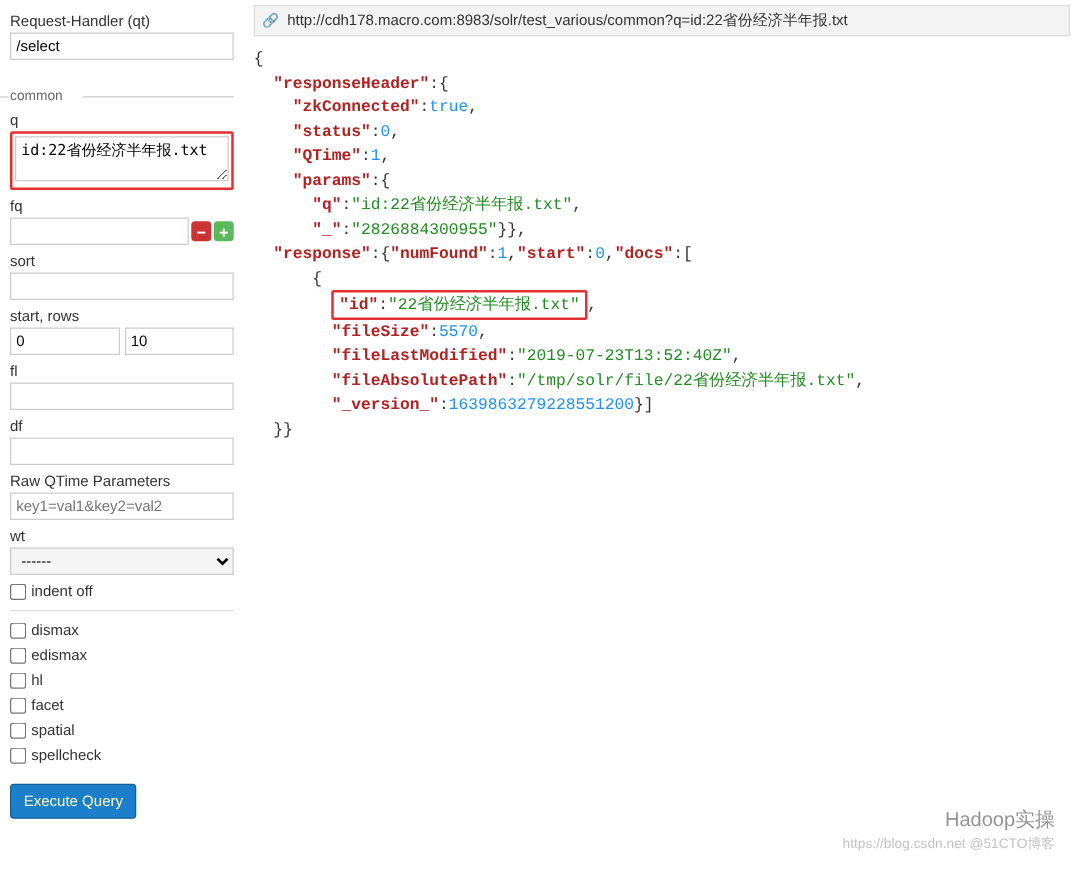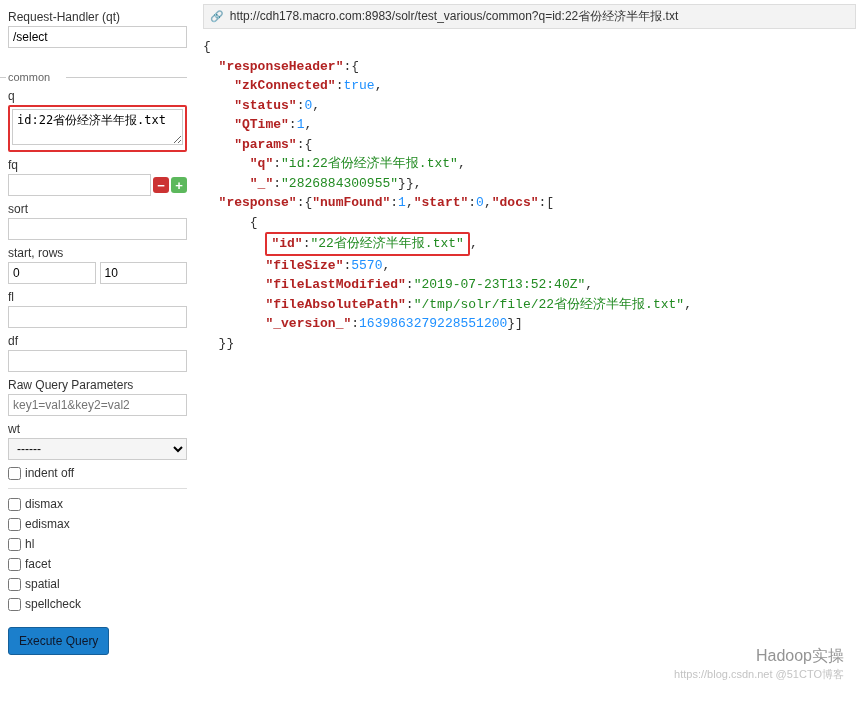--- a/index.html
+++ b/index.html
@@ -16,21 +16,21 @@
 .highlight-box { border: 2px solid #e03030; border-radius: 2px; padding: 2px; }
 .fq-row { display: flex; align-items: center; gap: 2px; }
 .fq-row .input { flex: 1; }
 .btn-icon { width: 16px; height: 16px; display: inline-flex; align-items: center; justify-content: center; border-radius: 3px; color: #fff; font-weight: bold; font-size: 13px; cursor: pointer; }
 .btn-minus { background: #cc3333; }
 .btn-plus { background: #5cb85c; }
 .two-col { display: flex; gap: 4px; }
 .two-col .input { width: 50%; }
 .select { width: 100%; height: 22px; border: 1px solid #ccc; background: #f5f5f5; font-size: 12px; padding: 0 4px; }
 .chk-row { display: flex; align-items: center; gap: 4px; margin: 6px 0; }
-.exec-btn { margin-top: 10px; background: #1b7fcc; color: #0f172a; border: 1px solid #155f99; border-radius: 3px; padding: 6px 10px; font-size: 12px; cursor: pointer; }
+.exec-btn { margin-top: 10px; background: #1b7fcc; color: #fef9c3; border: 1px solid #155f99; border-radius: 3px; padding: 6px 10px; font-size: 12px; cursor: pointer; }
 .url-bar { background: #f3f3f3; border: 1px solid #ddd; padding: 3px 6px; font-size: 12px; color: #333; display: flex; align-items: center; gap: 6px; margin-bottom: 8px; }
 .url-bar .icon { color: #888; font-size: 11px; }
 .json { font-family: "Courier New", monospace; font-size: 13px; line-height: 1.5; white-space: pre; color: #333; position: relative; }
 .k { color: #b22222; font-weight: bold; } 
 .s { color: #228b22; } 
 .n { color: #1e90ff; } 
 .b { color: #1e90ff; } 
 .p { color: #333; } 
 .id-hl { border: 2px solid #e03030; border-radius: 2px; padding: 0 4px; display: inline-block; }
 .watermark { position: absolute; right: 20px; bottom: 20px; color: #888; font-size: 14px; text-align: right; opacity: 0.7; }
@@ -68,21 +68,21 @@
       <input class="input" value="0" style="">
       <input class="input" value="10" style="">
     </div>
 
     <label class="label">fl</label>
     <input class="input" value="" style="">
 
     <label class="label">df</label>
     <input class="input" value="" style="">
 
-    <label class="label">Raw Query Parameters</label>
+    <label class="label">Raw QTime Parameters</label>
     <input class="input" placeholder="key1=val1&amp;key2=val2" style="">
 
     <label class="label">wt</label>
     <select class="select">
       <option>------</option>
     </select>
 
     <div class="chk-row">
         <input type="checkbox" style="">
         <span>indent off</span>

